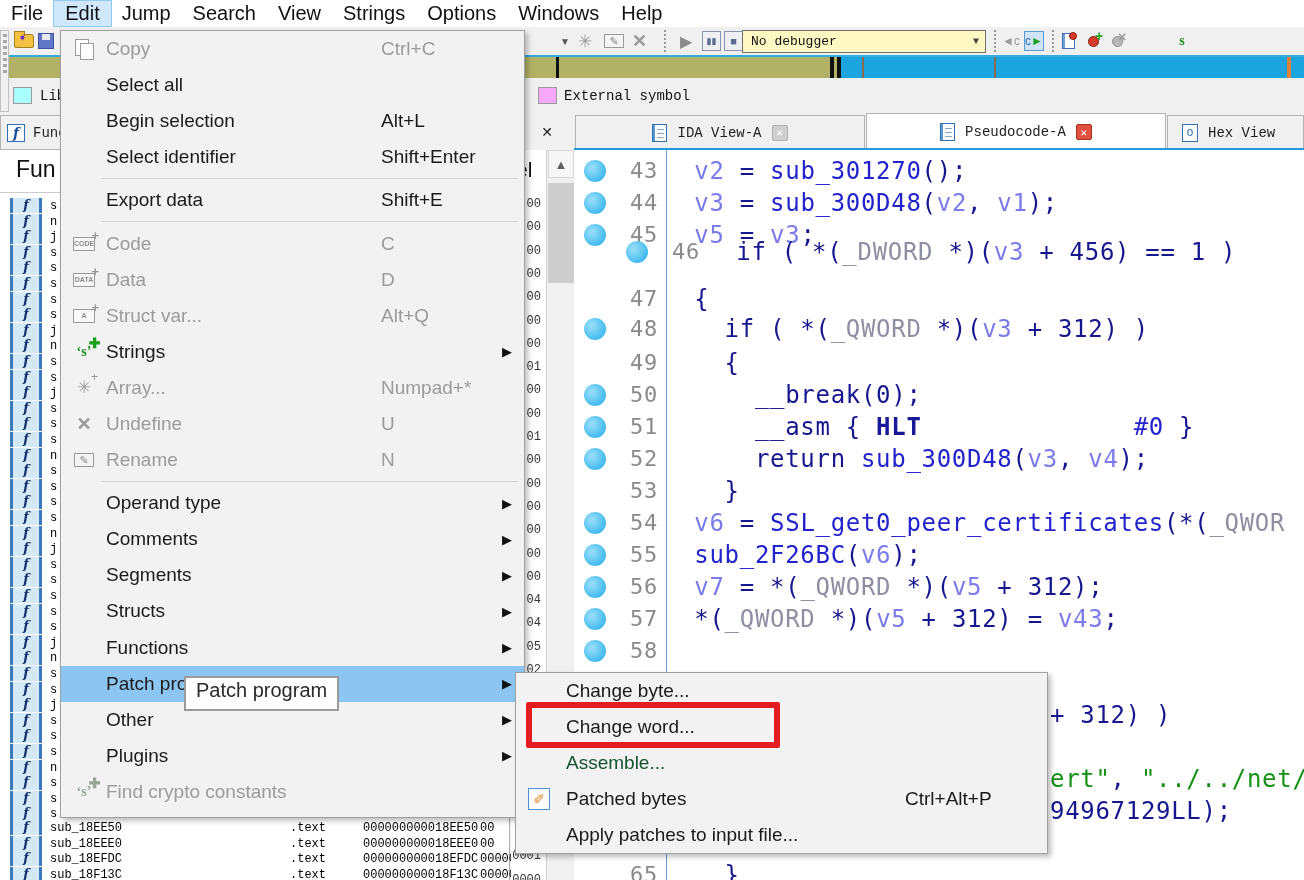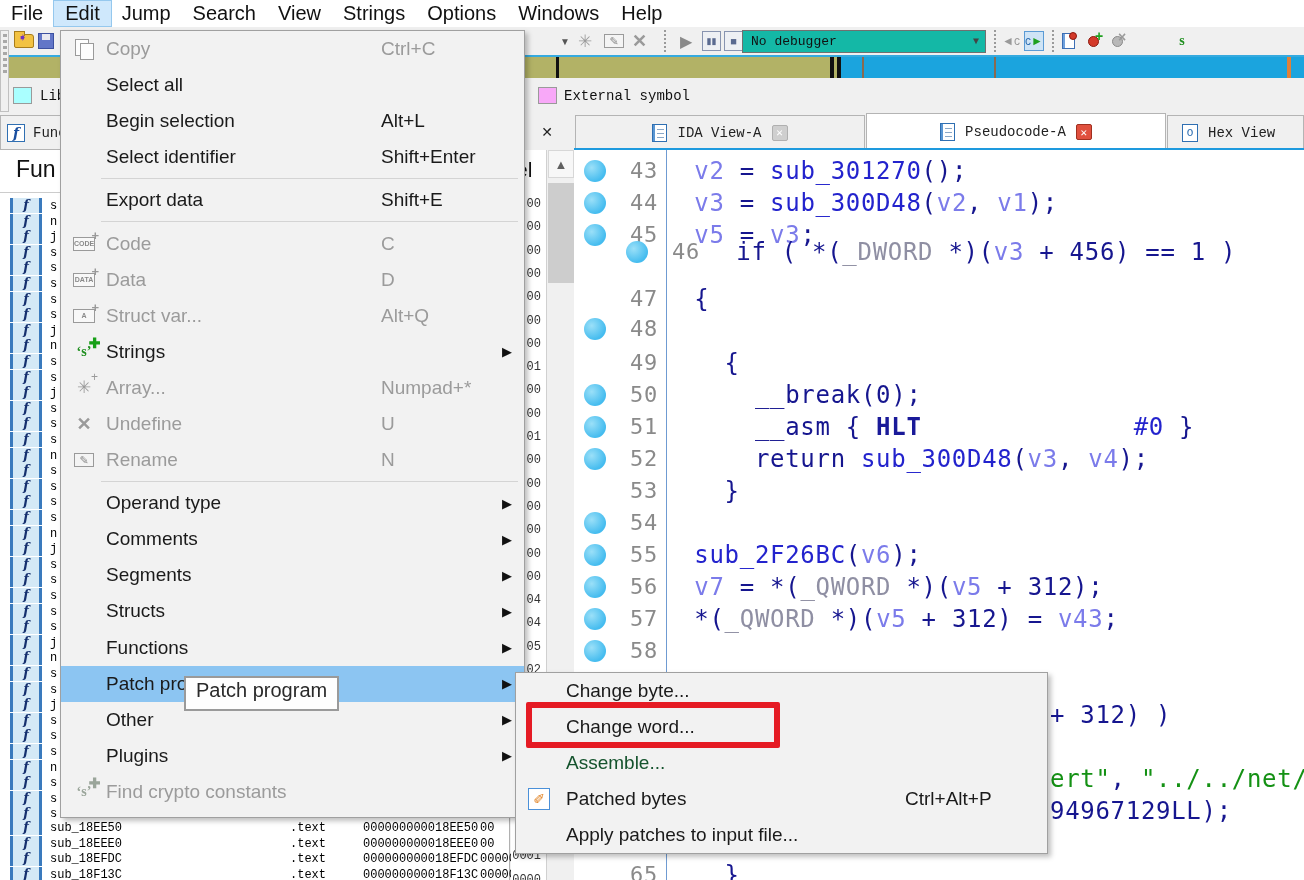--- a/index.html
+++ b/index.html
@@ -16,21 +16,21 @@
   
   #toolbar { position:absolute; left:0; top:27px; width:1304px; height:29px; background:#f0f0f0; z-index:1; }
   .grip { position:absolute; width:4px; height:22px; top:3px; border-left:2px dotted #9a9a9a; }
   .tb-ic { position:absolute; top:4px; height:20px; display:flex; align-items:center; justify-content:center; font-size:14px; color:#777; }
   .folder { position:absolute; left:14px; top:7px; width:20px; height:14px; background:#f2c243; border:1px solid #a87d1c; border-radius:2px 3px 2px 2px; }
   .folder:before { content:""; position:absolute; left:-1px; top:-4px; width:9px; height:4px; background:#f2c243; border:1px solid #a87d1c; border-bottom:none; }
   .folder:after { content:"➧"; position:absolute; left:3px; top:-4px; color:#7030c0; font-size:11px; }
   .save { position:absolute; left:38px; top:6px; width:16px; height:16px; background:#6276c8; border:1px solid #3c50a0; }
   .save:before { content:""; position:absolute; left:3px; top:0; width:8px; height:6px; background:#e8e8f0; }
   .btn-sq { border:1px solid #8894b0; background:#eef0f4; width:19px; }
-  .combo { position:absolute; left:742px; top:3px; width:244px; height:23px; background:#14b8a6; border:1px solid #707070;
+  .combo { position:absolute; left:742px; top:3px; width:244px; height:23px; background:#fef9c3; border:1px solid #707070;
            font-family:"Liberation Mono", monospace; font-size:13px; color:#111; display:flex; align-items:center; padding-left:8px; }
   .combo .arr { position:absolute; right:6px; color:#444; font-size:10px; }
   .hl-ic { background:#cfe4f6; border:1px solid #5b9bd5; }
   .dot-red { width:11px; height:11px; border-radius:50%; background:#d43a2a; border:1px solid #8c1a10; }
   .dot-gray { width:11px; height:11px; border-radius:50%; background:#b8b8b8; border:1px solid #8a8a8a; }
   .mini-doc { width:13px; height:16px; background:#fff; border:1px solid #3c6eb4; box-shadow:inset 2px 0 0 #6fa0dc; }
   .blue-line { position:absolute; left:0; top:55px; width:1304px; height:2px; background:#35aadf; z-index:1; }
 
   
   #navband { position:absolute; left:0; top:57px; width:1304px; height:21px; background:#b2b266; z-index:1; }
@@ -491,27 +491,27 @@
   <div id="strip-close">✕</div>
 
   <div id="codepanel">
     <div id="gutterline"></div>
     <div id="code-lines">
         <div class="cl" style="top: 5px; width: 730px;"><span class="bpdot"></span><span class="lnum">43</span><span class="code-text"><span class="d">  </span><span class="v">v2</span><span class="d"> = </span><span class="f">sub_301270</span><span class="d">();</span></span></div>
         <div class="cl" style="top: 37px; width: 730px;"><span class="bpdot"></span><span class="lnum">44</span><span class="code-text"><span class="d">  </span><span class="v">v3</span><span class="d"> = </span><span class="f">sub_300D48</span><span class="d">(</span><span class="v">v2</span><span class="d">, </span><span class="v">v1</span><span class="d">);</span></span></div>
         <div class="cl" style="top: 69px; width: 730px;"><span class="bpdot"></span><span class="lnum">45</span><span class="code-text"><span class="d">  </span><span class="v">v5</span><span class="d"> = </span><span class="v">v3</span><span class="d">;</span></span></div>
         <div class="cl" style="top: 86px; width: 730px; margin-left: 42px;"><span class="bpdot"></span><span class="lnum">46</span><span class="code-text"><span class="d">  if ( *(</span><span class="t">_DWORD</span><span class="d"> *)(</span><span class="v">v3</span><span class="d"> + 456) == 1 )</span></span></div>
         <div class="cl" style="top: 133px; width: 730px;"><span class="lnum">47</span><span class="code-text"><span class="d">  {</span></span></div>
-        <div class="cl" style="top: 163px; width: 730px; padding-left: 38px;"><span class="bpdot"></span><span class="lnum">48</span></div>
+        <div class="cl" style="top: 163px; width: 730px; padding-left: 38px;"><span class="bpdot"></span><span class="lnum">48</span><span class="code-text"><span class="d">    if ( *(</span><span class="t">_QWORD</span><span class="d"> *)(</span><span class="v">v3</span><span class="d"> + 312) )</span></span></div>
         <div class="cl" style="top: 197px; width: 730px;"><span class="lnum">49</span><span class="code-text"><span class="d">    {</span></span></div>
         <div class="cl" style="top: 229px; width: 730px;"><span class="bpdot"></span><span class="lnum">50</span><span class="code-text"><span class="d">      __break(0);</span></span></div>
         <div class="cl" style="top: 261px; width: 730px;"><span class="bpdot"></span><span class="lnum">51</span><span class="code-text"><span class="d">      __asm { </span><span class="b">HLT</span><span class="d">              </span><span class="f">#0</span><span class="d"> }</span></span></div>
         <div class="cl" style="top: 293px; width: 730px;"><span class="bpdot"></span><span class="lnum">52</span><span class="code-text"><span class="d">      return </span><span class="f">sub_300D48</span><span class="d">(</span><span class="v">v3</span><span class="d">, </span><span class="v">v4</span><span class="d">);</span></span></div>
         <div class="cl" style="top: 325px; width: 730px;"><span class="lnum">53</span><span class="code-text"><span class="d">    }</span></span></div>
-        <div class="cl" style="top: 357px; width: 730px;"><span class="bpdot"></span><span class="lnum">54</span></div>
+        <div class="cl" style="top: 357px; width: 730px;"><span class="bpdot"></span><span class="lnum">54</span><span class="code-text"><span class="d">  </span><span class="v">v6</span><span class="d"> = </span><span class="f">SSL_get0_peer_certificates</span><span class="d">(*(</span><span class="t">_QWOR</span></span></div>
         <div class="cl" style="top: 389px; width: 730px;"><span class="bpdot"></span><span class="lnum">55</span><span class="code-text"><span class="d">  </span><span class="f">sub_2F26BC</span><span class="d">(</span><span class="v">v6</span><span class="d">);</span></span></div>
         <div class="cl" style="top: 421px; width: 730px;"><span class="bpdot"></span><span class="lnum">56</span><span class="code-text"><span class="d">  </span><span class="v">v7</span><span class="d"> = *(</span><span class="t">_QWORD</span><span class="d"> *)(</span><span class="v">v5</span><span class="d"> + 312);</span></span></div>
         <div class="cl" style="top: 453px; width: 730px;"><span class="bpdot"></span><span class="lnum">57</span><span class="code-text"><span class="d">  *(</span><span class="t">_QWORD</span><span class="d"> *)(</span><span class="v">v5</span><span class="d"> + 312) = </span><span class="v">v43</span><span class="d">;</span></span></div>
         <div class="cl" style="top: 485px; width: 730px;"><span class="bpdot"></span><span class="lnum">58</span></div>
         <div class="cl" style="top: 709px; width: 730px;"><span class="lnum">65</span><span class="code-text"><span class="d">    }</span></span></div>
         <div class="cl" style="top: 549px; left: 476px;"><span class="d">+ 312) )</span></div>
         <div class="cl" style="top: 613px; left: 476px;"><span class="s">ert"</span><span class="d">, </span><span class="s">"../../net/s</span></div>
         <div class="cl" style="top: 645px; left: 476px;"><span class="d">94967129LL);</span></div>
       </div>
   </div>

